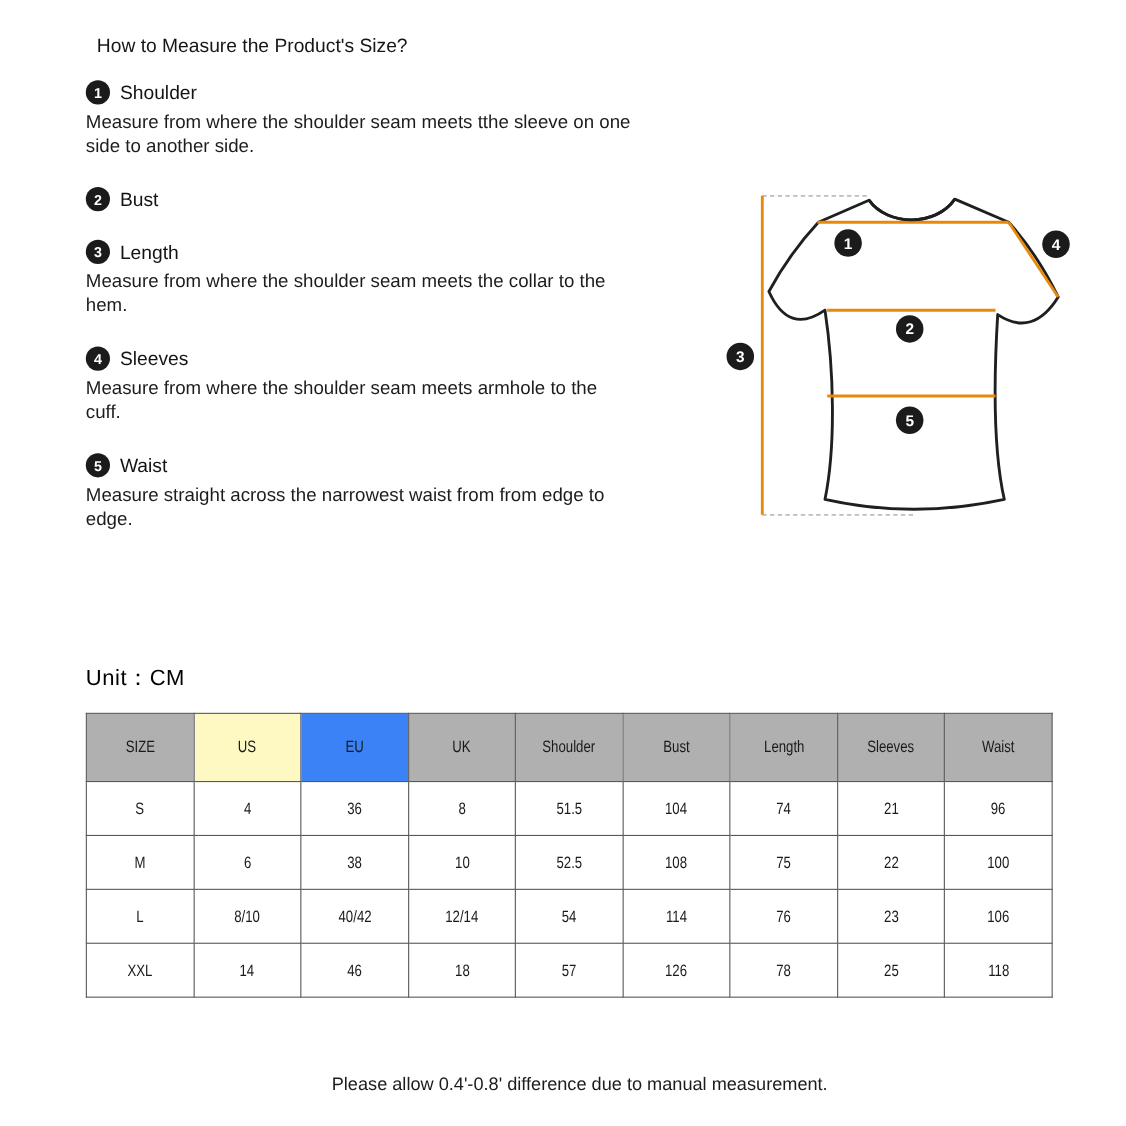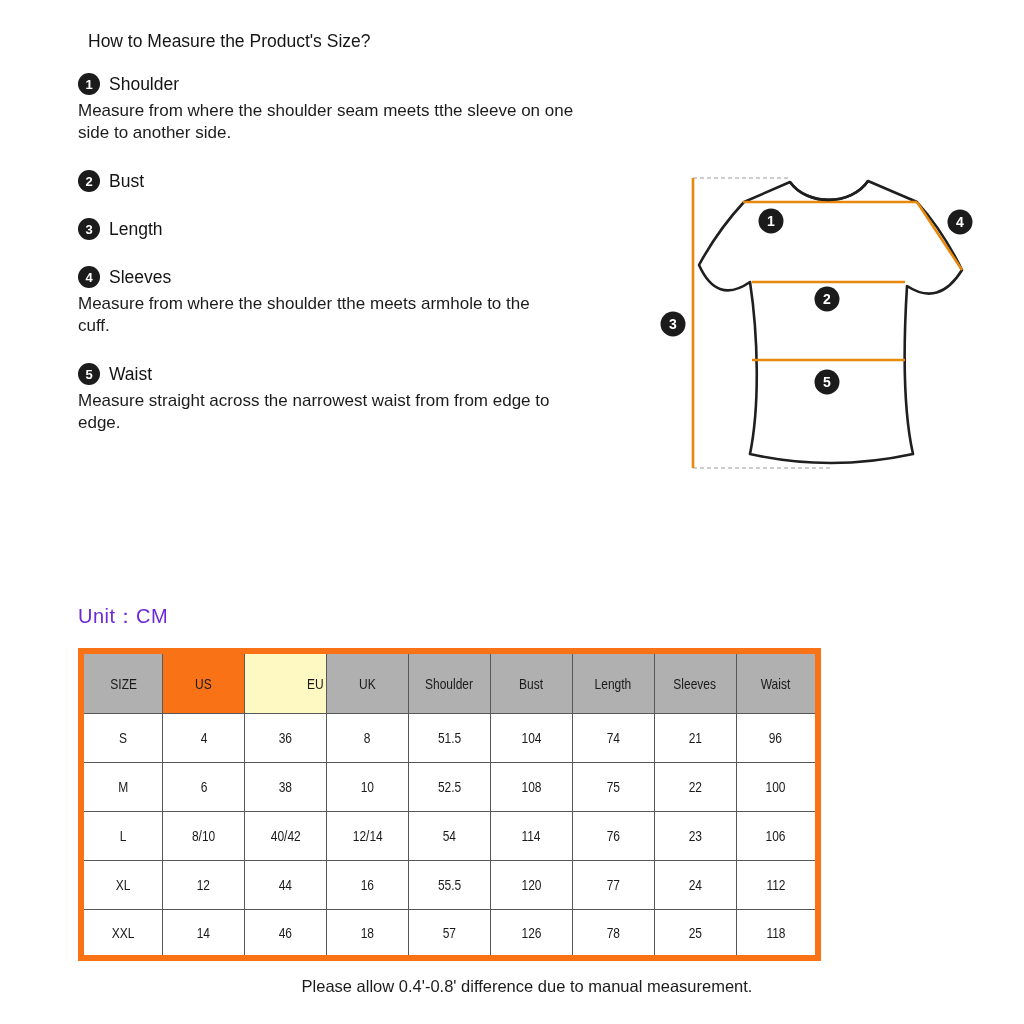--- a/index.html
+++ b/index.html
@@ -35,31 +35,31 @@
     font-size:17px; line-height:22px; color:#1c1c1c;
     margin-top:4px;
     white-space:pre-line;
   }
   .item-block { margin-bottom:24px; }
   .item-block .item-heading { margin-bottom:0; }
   .item-desc { margin-bottom:25px; }
 
   .unit-label {
     position:absolute; left:78px; top:603px;
-    font-size:20px; letter-spacing:0.5px; color:#6d28d9;
+    font-size:20px; letter-spacing:0.5px; color:#000000;
   }
 
   
   .diagram { position:absolute; left:652px; top:155px; width:370px; height:330px; }
 
   
   .size-table-wrap { position:absolute; left:78px; top:648px; width:879px; }
   table.size-table {
-    width:743px; border-collapse:collapse; table-layout:fixed;
-    border:6px solid #f97316;
+    width:879px; border-collapse:collapse; table-layout:fixed;
+    border:1px solid #f97316;
   }
   table.size-table th, table.size-table td {
     border:1px solid #585858;
     text-align:center; vertical-align:middle;
     font-size:15px; color:#1a1a1a;
     overflow:hidden;
   }
   table.size-table th { height:62px; font-weight:normal; }
   table.size-table td { height:49px; background:#ffffff; }
   .cond { display:inline-block; transform:scaleX(0.8); transform-origin:center; white-space:nowrap; }
@@ -90,28 +90,30 @@
       <span class="num-badge">2</span>
       <span class="item-label">Bust</span>
     </div>
   </div>
 
   <div class="item-block">
     <div class="item-heading">
       <span class="num-badge">3</span>
       <span class="item-label">Length</span>
     </div>
+    <div class="item-desc">Measure from where the shoulder seam meets the collar to the
+hem.</div>
   </div>
 
   <div class="item-block">
     <div class="item-heading">
       <span class="num-badge">4</span>
       <span class="item-label">Sleeves</span>
     </div>
-    <div class="item-desc">Measure from where the shoulder tthe meets armhole to the
+    <div class="item-desc">Measure from where the shoulder seam meets armhole to the
 cuff.</div>
   </div>
 
   <div class="item-block">
     <div class="item-heading">
       <span class="num-badge">5</span>
       <span class="item-label">Waist</span>
     </div>
     <div class="item-desc">Measure straight across the narrowest waist from from edge to
 edge.</div>
@@ -168,22 +170,22 @@
   </svg>
 </div>
 
 <div class="unit-label">Unit：CM</div>
 
 <div class="size-table-wrap">
   <table class="size-table">
     <thead>
       <tr>
           <th style="background: rgb(176, 176, 176);"><span class="cond">SIZE</span></th>
-          <th style="background: #f97316;"><span class="cond">US</span></th>
-          <th style="background: #fef9c3; text-align: right;"><span class="cond">EU</span></th>
+          <th style="background: #fef9c3;"><span class="cond">US</span></th>
+          <th style="background: #3b82f6;"><span class="cond">EU</span></th>
           <th style="background: rgb(176, 176, 176);"><span class="cond">UK</span></th>
           <th style="background: rgb(176, 176, 176);"><span class="cond">Shoulder</span></th>
           <th style="background: rgb(176, 176, 176);"><span class="cond">Bust</span></th>
           <th style="background: rgb(176, 176, 176);"><span class="cond">Length</span></th>
           <th style="background: rgb(176, 176, 176);"><span class="cond">Sleeves</span></th>
           <th style="background: rgb(176, 176, 176);"><span class="cond">Waist</span></th>
         </tr>
     </thead>
     <tbody>
         <tr>
@@ -213,31 +215,20 @@
           <td><span class="cond">8/10</span></td>
           <td><span class="cond">40/42</span></td>
           <td><span class="cond">12/14</span></td>
           <td><span class="cond">54</span></td>
           <td><span class="cond">114</span></td>
           <td><span class="cond">76</span></td>
           <td><span class="cond">23</span></td>
           <td><span class="cond">106</span></td>
         </tr>
         <tr>
-          <td><span class="cond">XL</span></td>
-          <td><span class="cond">12</span></td>
-          <td><span class="cond">44</span></td>
-          <td><span class="cond">16</span></td>
-          <td><span class="cond">55.5</span></td>
-          <td><span class="cond">120</span></td>
-          <td><span class="cond">77</span></td>
-          <td><span class="cond">24</span></td>
-          <td><span class="cond">112</span></td>
-        </tr>
-        <tr>
           <td><span class="cond">XXL</span></td>
           <td><span class="cond">14</span></td>
           <td><span class="cond">46</span></td>
           <td><span class="cond">18</span></td>
           <td><span class="cond">57</span></td>
           <td><span class="cond">126</span></td>
           <td><span class="cond">78</span></td>
           <td><span class="cond">25</span></td>
           <td><span class="cond">118</span></td>
         </tr>

